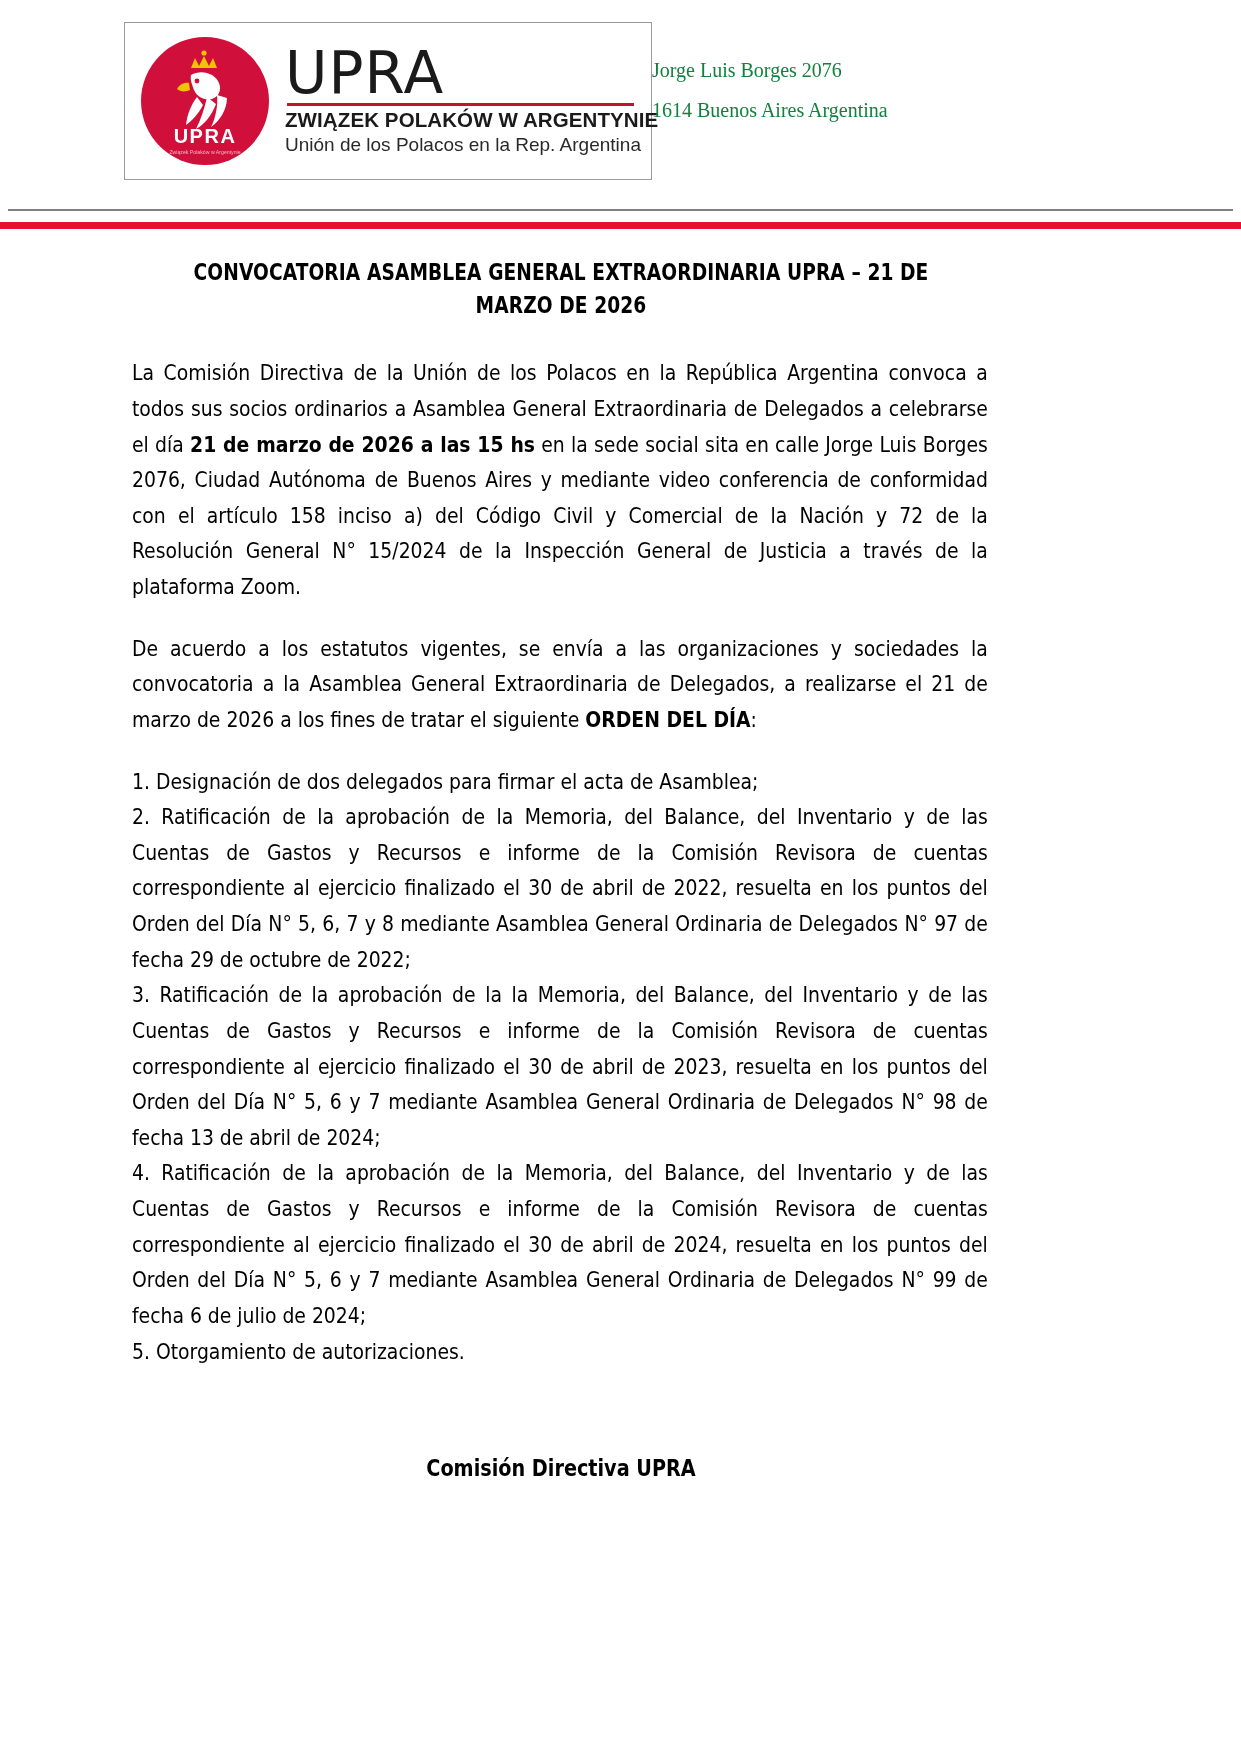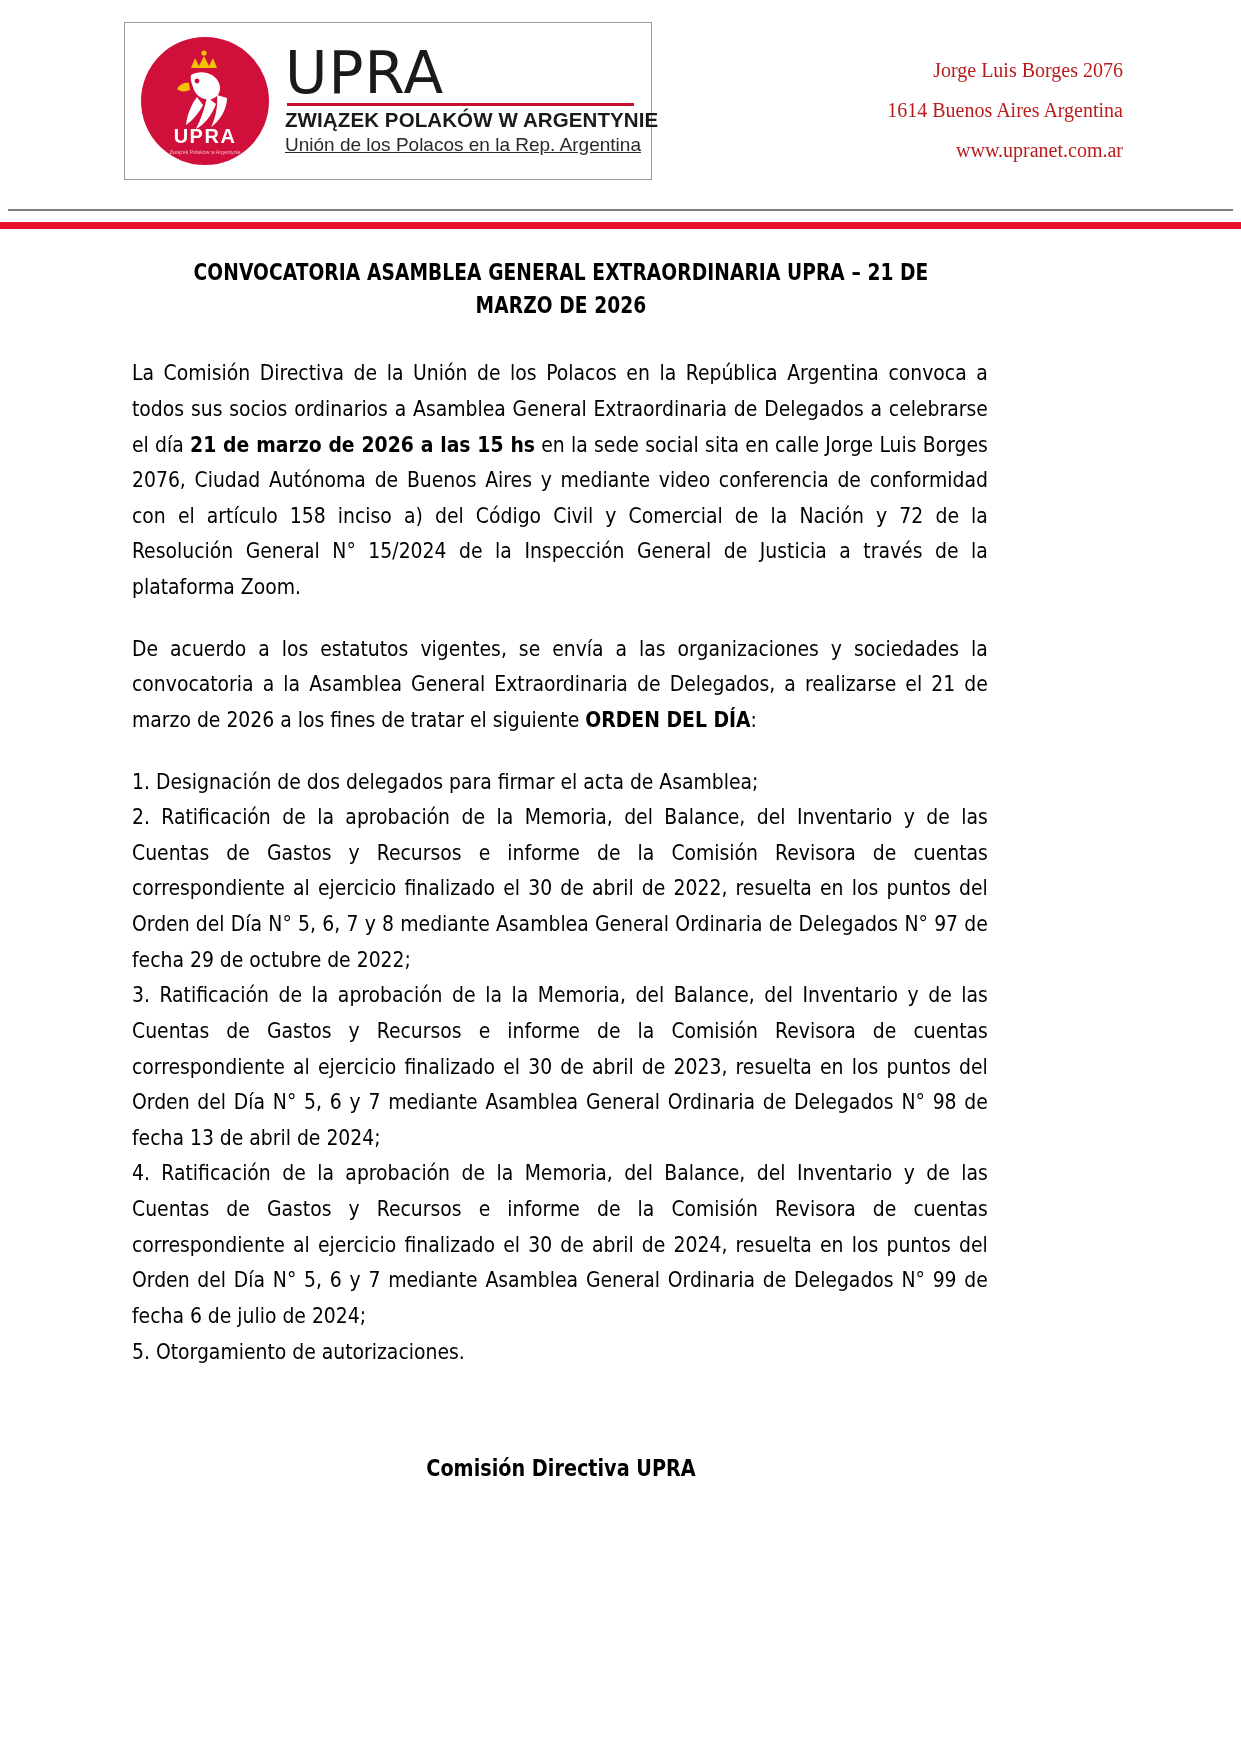--- a/index.html
+++ b/index.html
@@ -63,30 +63,28 @@
     letter-spacing: 0.1px;
     color: #1a1a1a;
     white-space: nowrap;
   }
   .wm-es {
     font-family: "Liberation Sans", sans-serif;
     font-size: 19px;
     color: #2a2a2a;
     margin-top: 2px;
     white-space: nowrap;
-    text-decoration: underline;
   }
 
   .address {
     flex: 1;
-    text-align: right;
     font-family: "Liberation Serif", serif;
     font-size: 20px;
     line-height: 2.0;
-    color: #b91c1c;
+    color: #15803d;
     padding-top: 28px;
     padding-right: 6px;
   }
   .address div { white-space: nowrap; }
 
   
   .rule-grey {
     position: absolute;
     top: 209px; left: 8px; right: 8px;
     height: 2px;
@@ -189,21 +187,20 @@
       <div class="wm-upra">UPRA</div>
       <div class="wm-rule"></div>
       <div class="wm-pl">ZWIĄZEK POLAKÓW W ARGENTYNIE</div>
       <div class="wm-es">Unión de los Polacos en la Rep. Argentina</div>
     </div>
   </div>
 
   <div class="address">
     <div>Jorge Luis Borges 2076</div>
     <div>1614 Buenos Aires Argentina</div>
-    <div>www.upranet.com.ar</div>
   </div>
 </div>
 
 <div class="rule-grey"></div>
 <div class="rule-red"></div>
 
 <div class="sheet">
 
   <div class="doc-title">
     <span>CONVOCATORIA ASAMBLEA GENERAL EXTRAORDINARIA UPRA – 21 DE</span>

